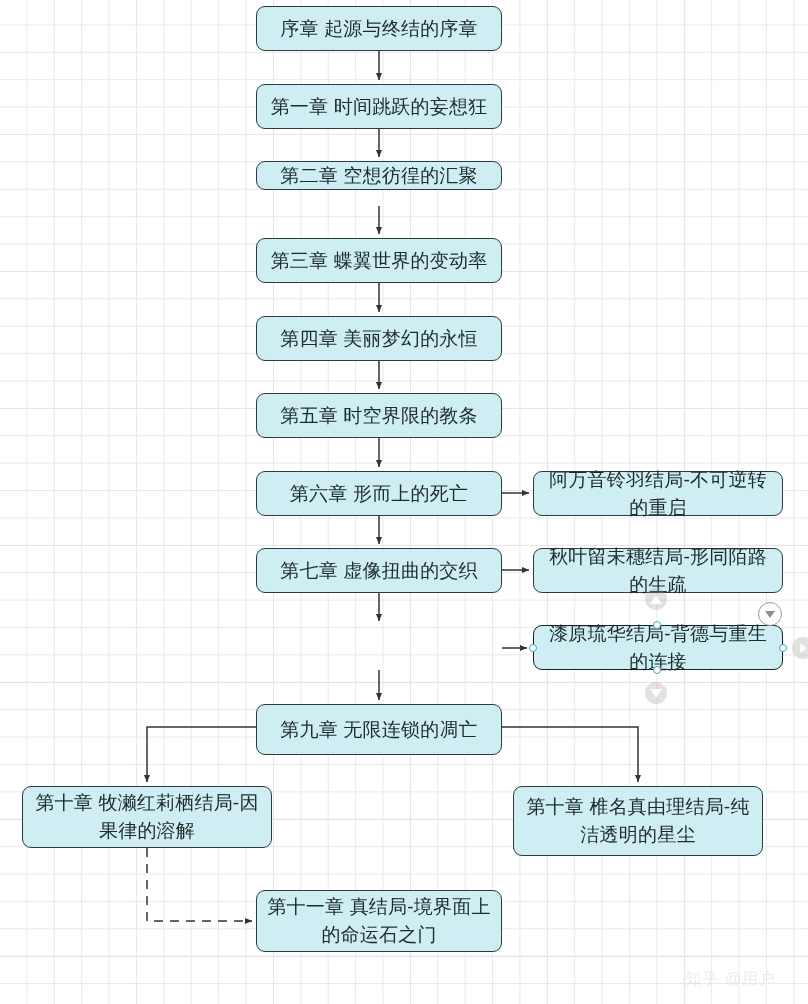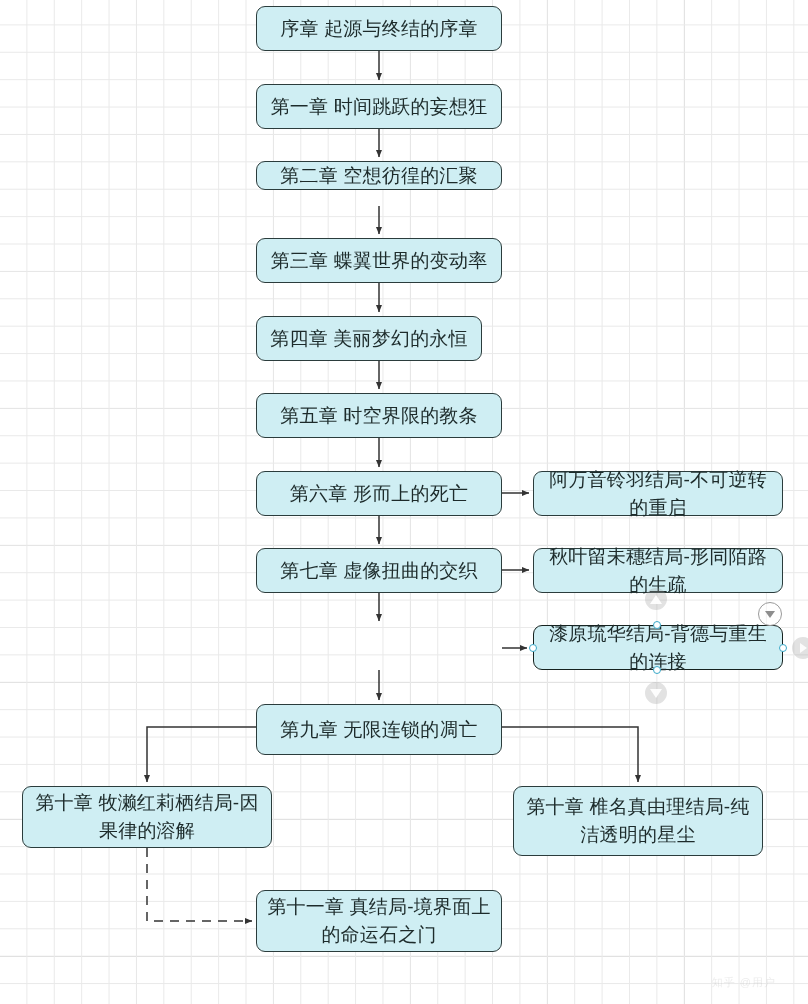--- a/index.html
+++ b/index.html
@@ -100,21 +100,21 @@
   }
   .tri.right-dark {
     border-top: 5px solid transparent;
     border-bottom: 5px solid transparent;
     border-left: 7.5px solid rgba(255,255,255,0.9);
   }
   .watermark {
     position: absolute;
     right: 32px;
     bottom: 14px;
-    font-size: 11px;
+    font-size: 16px;
     color: rgba(170,170,170,0.22);
     letter-spacing: 1px;
     z-index: 2;
     user-select: none;
   }
 </style>
 </head>
 <body>
 
 <div id="canvas">
@@ -162,21 +162,21 @@
   </div>
 
   <div class="node" style="left:256px; top:161px; width:246px; height:29px;">
     <span>第二章 空想彷徨的汇聚</span>
   </div>
 
   <div class="node" style="left:256px; top:238px; width:246px; height:45px;">
     <span>第三章 蝶翼世界的变动率</span>
   </div>
 
-  <div class="node" style="left:256px; top:316px; width:226px; height:45px;">
+  <div class="node" style="left:256px; top:316px; width:246px; height:45px;">
     <span>第四章 美丽梦幻的永恒</span>
   </div>
 
   <div class="node" style="left:256px; top:393px; width:246px; height:45px;">
     <span>第五章 时空界限的教条</span>
   </div>
 
   <div class="node" style="left:256px; top:471px; width:246px; height:45px;">
     <span>第六章 形而上的死亡</span>
   </div>

